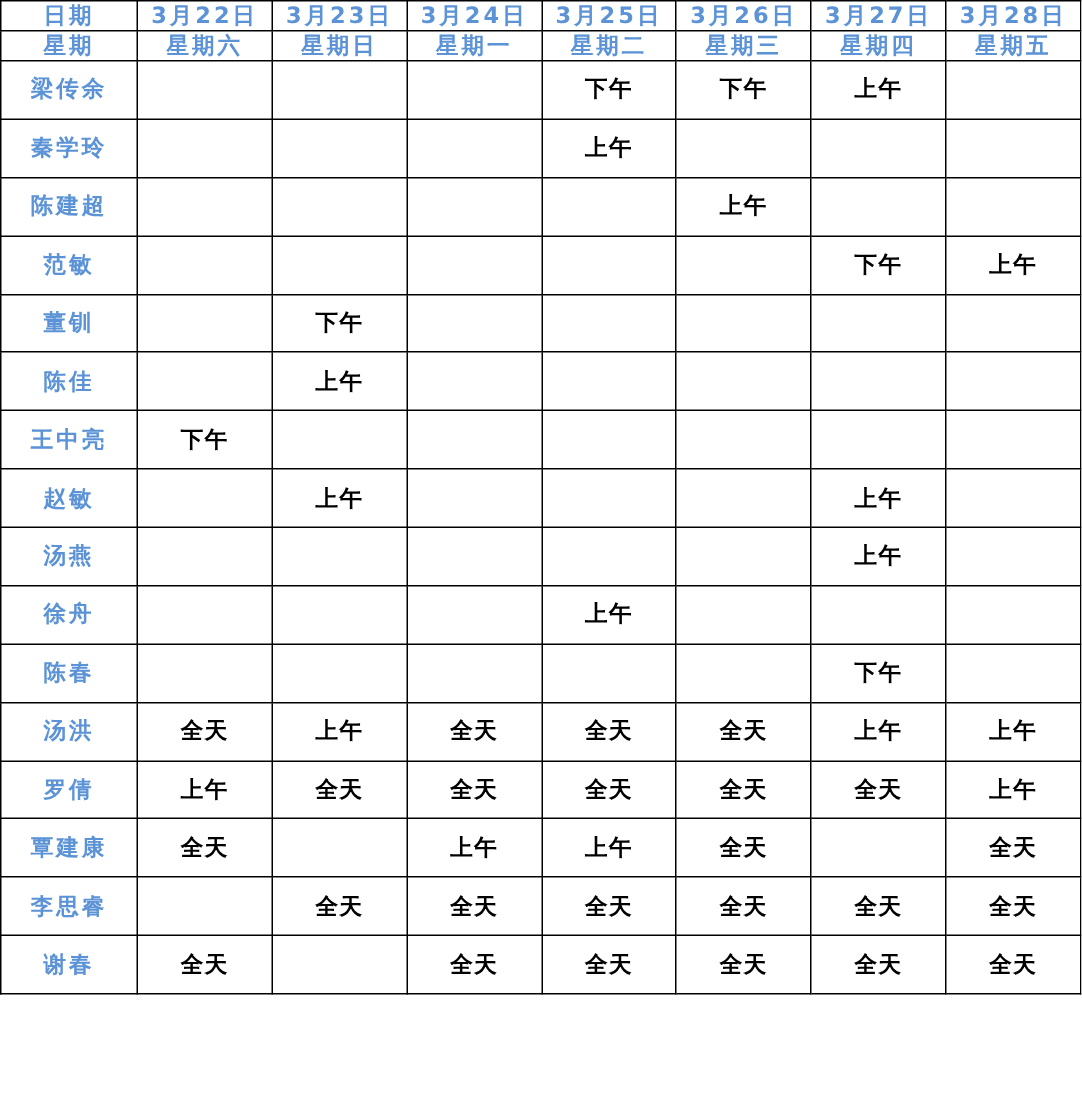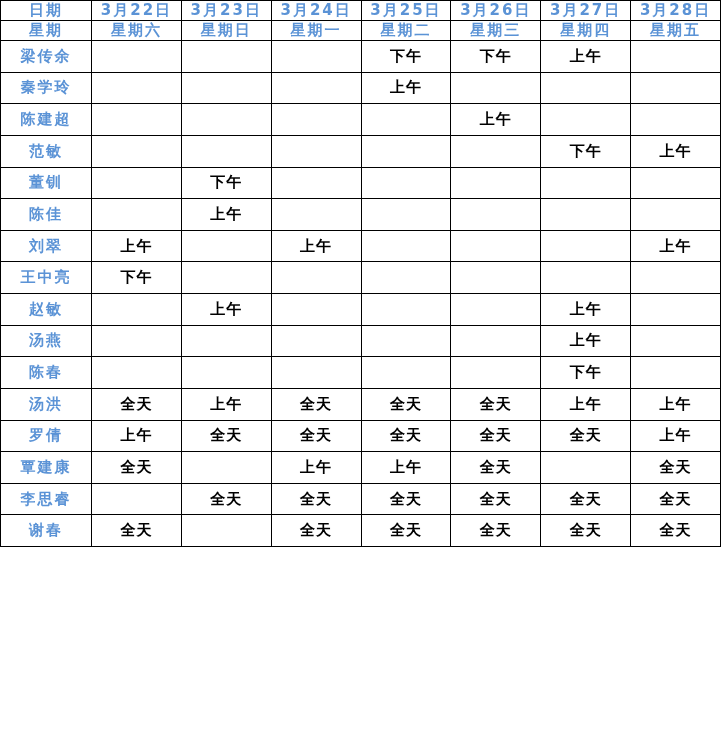--- a/index.html
+++ b/index.html
@@ -14,21 +14,21 @@
     background: var(--bg);
   }
   body {
     width: 721px;
     height: 739px;
     overflow: hidden;
     font-family: "DejaVu Sans", "Liberation Sans", sans-serif;
   }
   table.schedule {
     width: 721px;
-    height: 547px;
+    height: 663px;
     border-collapse: collapse;
     table-layout: fixed;
     background: var(--bg);
   }
   table.schedule th,
   table.schedule td {
     border: 1px solid var(--grid);
     padding: 0;
     text-align: center;
     vertical-align: middle;
@@ -135,30 +135,20 @@
         <td class="name-cell">陈佳</td>
         <td class="value-cell"></td>
         <td class="value-cell">上午</td>
         <td class="value-cell"></td>
         <td class="value-cell"></td>
         <td class="value-cell"></td>
         <td class="value-cell"></td>
         <td class="value-cell"></td>
       </tr>
       <tr>
-        <td class="name-cell">刘翠</td>
-        <td class="value-cell">上午</td>
-        <td class="value-cell"></td>
-        <td class="value-cell">上午</td>
-        <td class="value-cell"></td>
-        <td class="value-cell"></td>
-        <td class="value-cell"></td>
-        <td class="value-cell">上午</td>
-      </tr>
-      <tr>
         <td class="name-cell">王中亮</td>
         <td class="value-cell">下午</td>
         <td class="value-cell"></td>
         <td class="value-cell"></td>
         <td class="value-cell"></td>
         <td class="value-cell"></td>
         <td class="value-cell"></td>
         <td class="value-cell"></td>
       </tr>
       <tr>
@@ -172,20 +162,30 @@
         <td class="value-cell"></td>
       </tr>
       <tr>
         <td class="name-cell">汤燕</td>
         <td class="value-cell"></td>
         <td class="value-cell"></td>
         <td class="value-cell"></td>
         <td class="value-cell"></td>
         <td class="value-cell"></td>
         <td class="value-cell">上午</td>
+        <td class="value-cell"></td>
+      </tr>
+      <tr>
+        <td class="name-cell">徐舟</td>
+        <td class="value-cell"></td>
+        <td class="value-cell"></td>
+        <td class="value-cell"></td>
+        <td class="value-cell">上午</td>
+        <td class="value-cell"></td>
+        <td class="value-cell"></td>
         <td class="value-cell"></td>
       </tr>
       <tr>
         <td class="name-cell">陈春</td>
         <td class="value-cell"></td>
         <td class="value-cell"></td>
         <td class="value-cell"></td>
         <td class="value-cell"></td>
         <td class="value-cell"></td>
         <td class="value-cell">下午</td>

